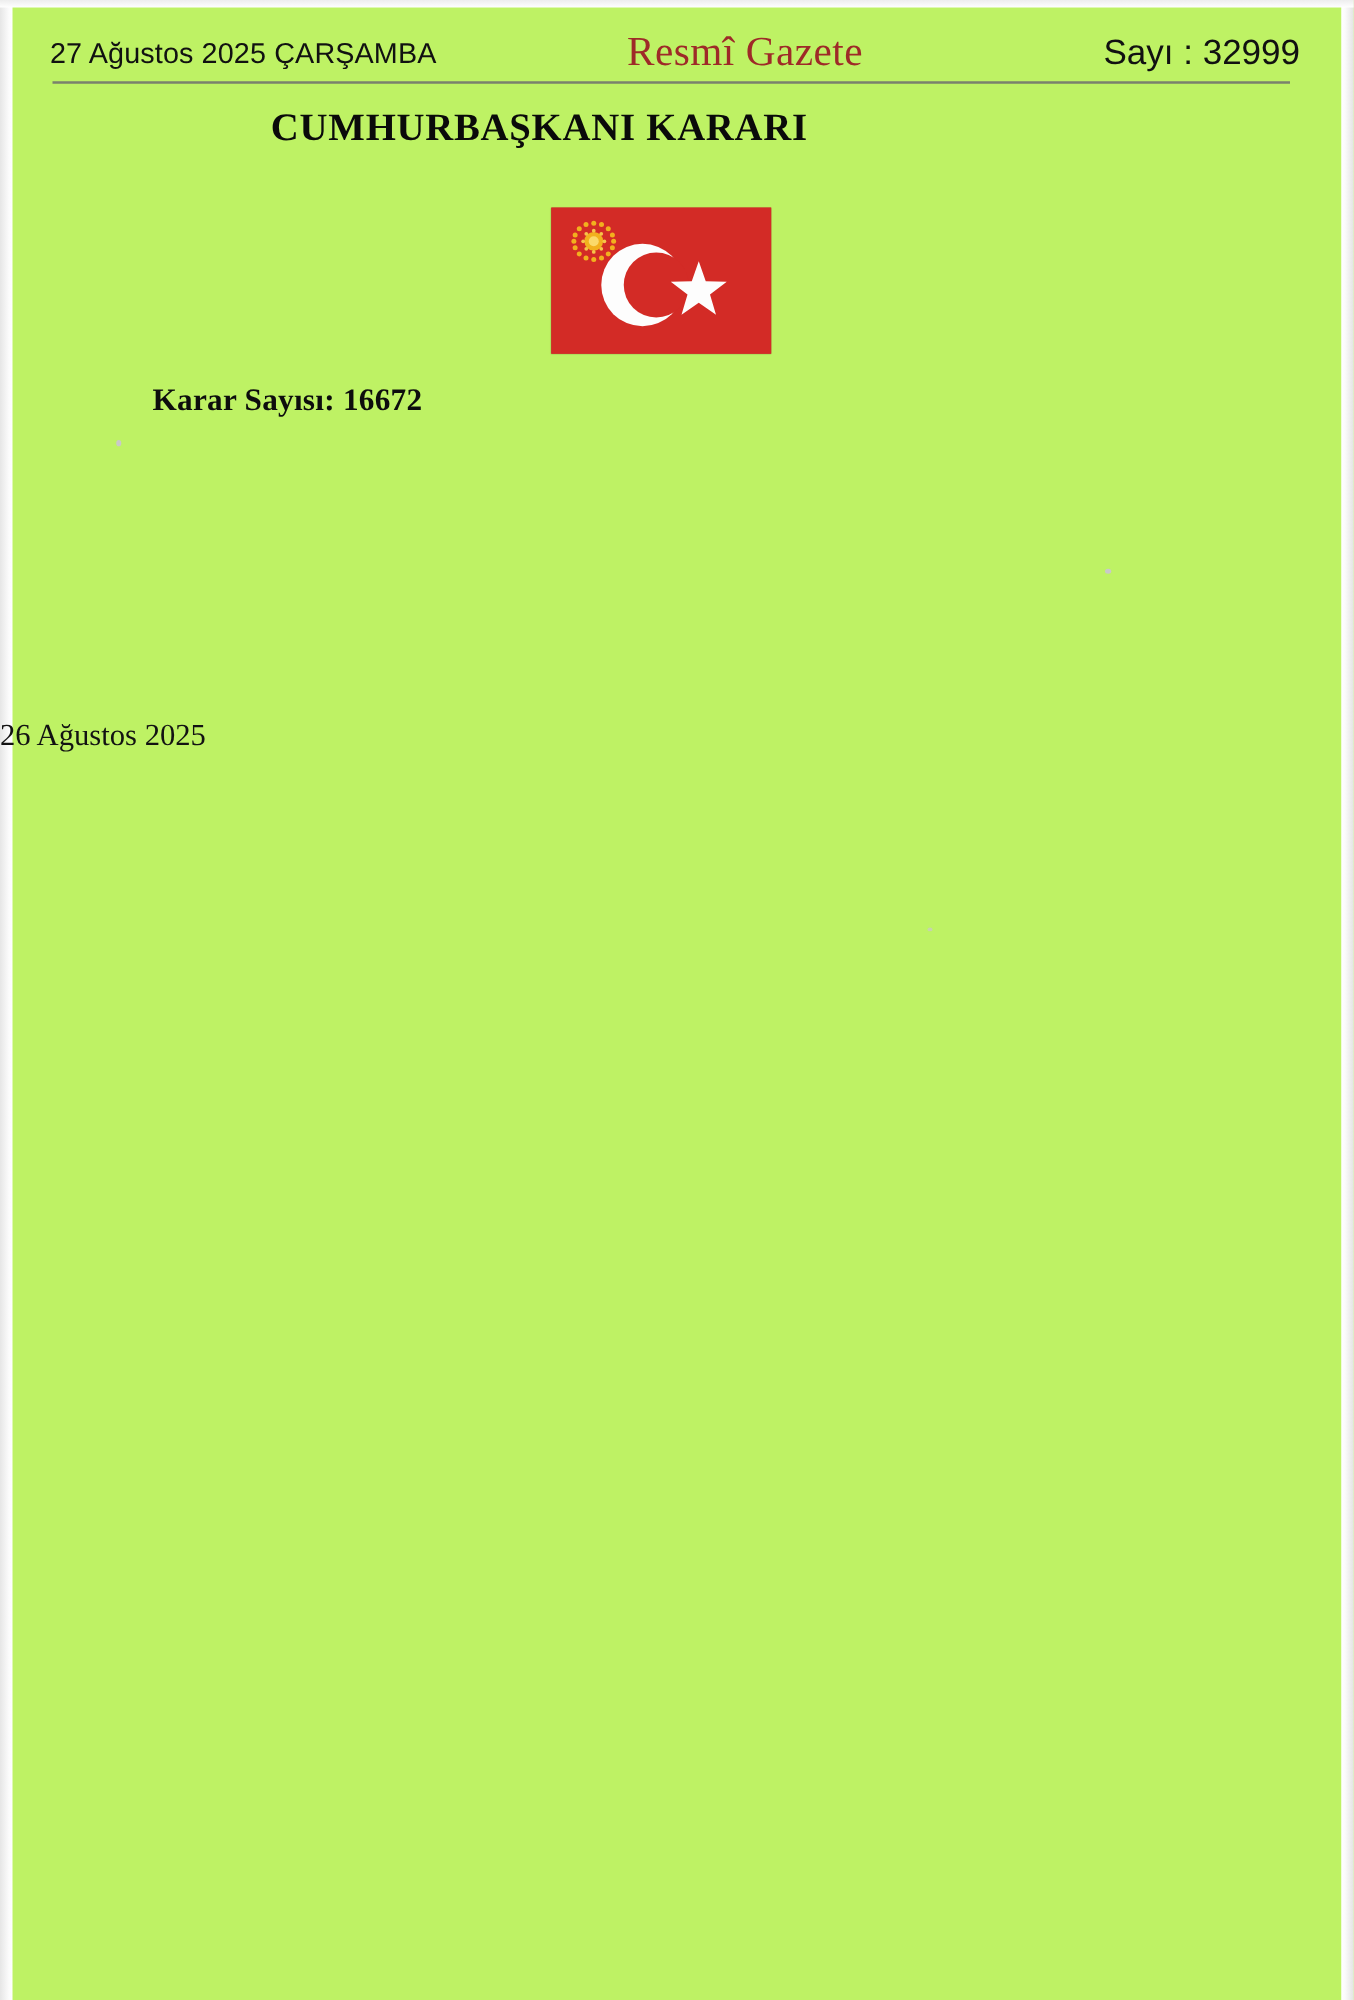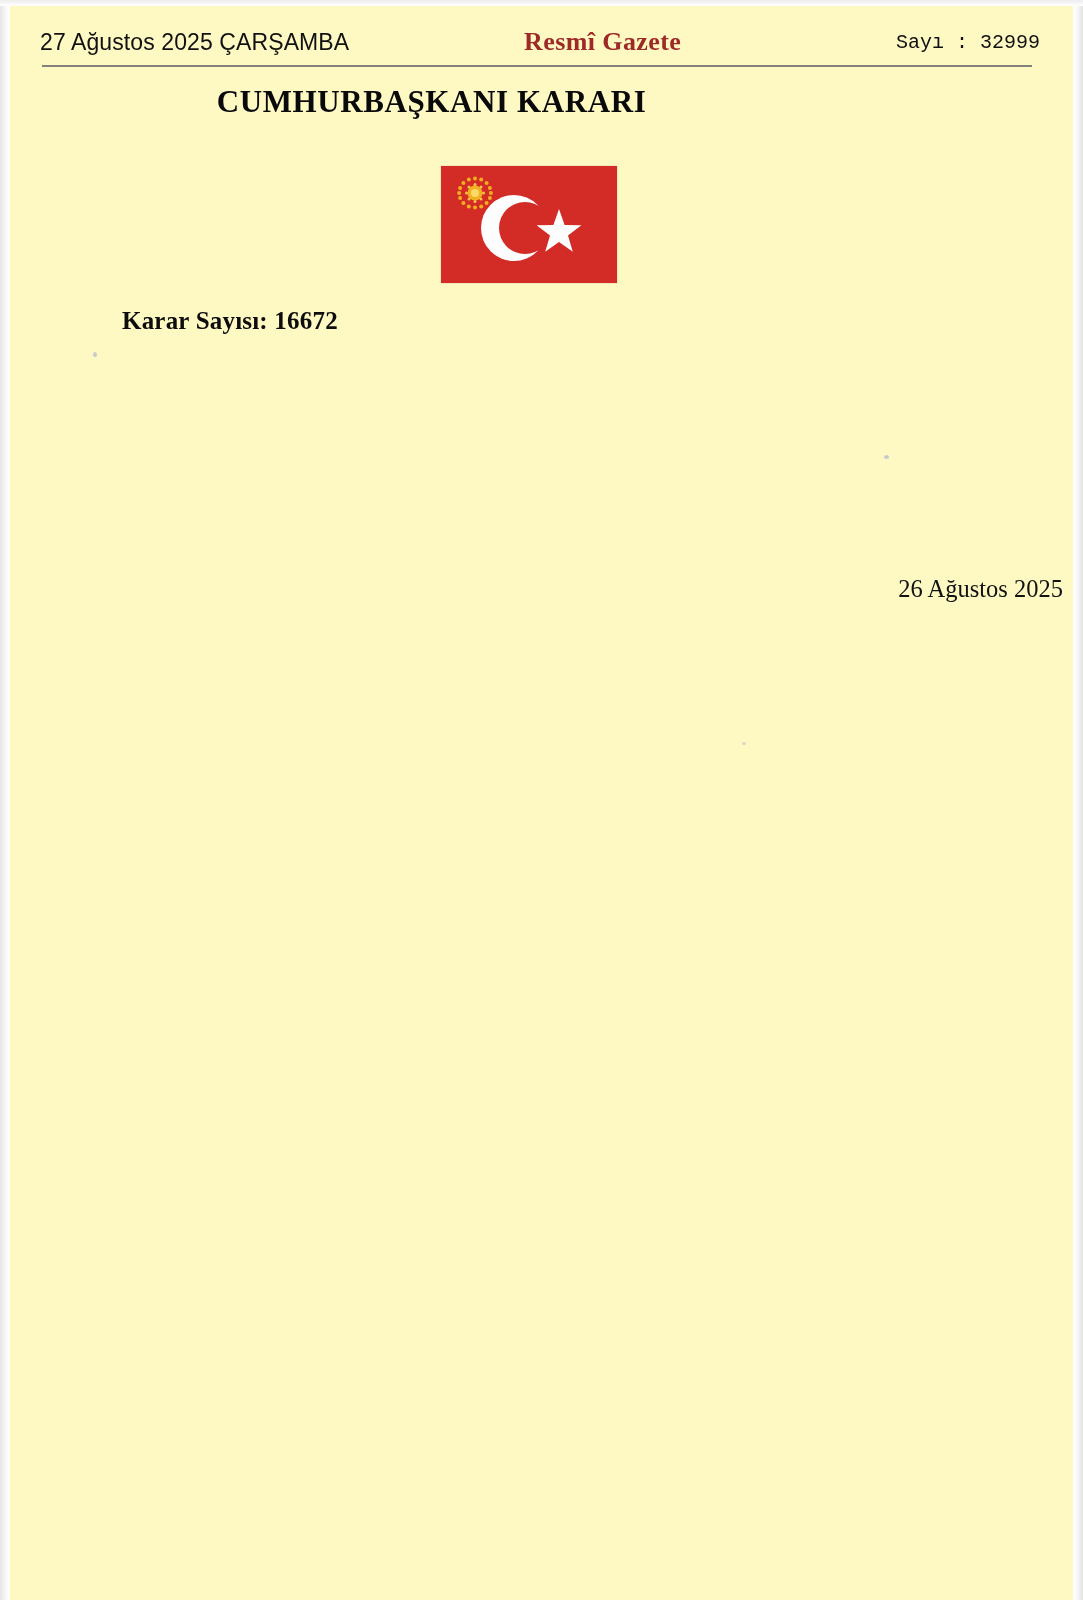--- a/index.html
+++ b/index.html
@@ -13,21 +13,21 @@
     height: 1600px;
     position: relative;
     font-family: "Liberation Serif", "DejaVu Serif", serif;
     color: #0d0d0d;
     overflow: hidden;
   }
 
   .page {
     position: absolute;
     inset: 0;
-    background: #fef9c3;
+    background: #bef264;
     padding-left: 21px;
   }
 
   
   .scan-edge-left {
     position: absolute;
     left: 0; top: 0;
     width: 10px; height: 1600px;
     background: linear-gradient(to right, #e6e6e6, #fbfbfb 70%, #ffffff);
   }
@@ -57,31 +57,31 @@
   }
   .masthead-date {
     font-family: "Liberation Sans", "DejaVu Sans", sans-serif;
     font-size: 23px;
     letter-spacing: 0.1px;
     color: #111111;
     white-space: nowrap;
   }
   .masthead-title {
     font-family: "Liberation Serif", "DejaVu Serif", serif;
-    font-size: 26px;
-    font-weight: bold;
+    font-size: 33px;
+    font-weight: normal;
     color: #9e2a28;
     letter-spacing: 0.4px;
     white-space: nowrap;
     position: relative;
     left: -6px;
   }
   .masthead-issue {
-    font-family: Liberation Mono, monospace;
-    font-size: 20px;
+    font-family: Liberation Sans, sans-serif;
+    font-size: 28px;
     color: #111111;
     white-space: nowrap;
     margin-left: 28px;
   }
   .masthead-rule {
     position: absolute;
     left: 42px;
     top: 65px;
     width: 990px;
     height: 2px;
@@ -143,21 +143,21 @@
     -webkit-hyphens: none;
     hyphens: none;
   }
 
   
   .sign-date {
     position: absolute;
     left: 0;
     top: 575px;
     width: 1083px;
-    text-align: right;
+    text-align: left;
     font-size: 24.5px;
     color: #121212;
     padding-right: 20px;
     box-sizing: border-box;
   }
 
   
   .signature {
     position: absolute;
     left: 593px;

